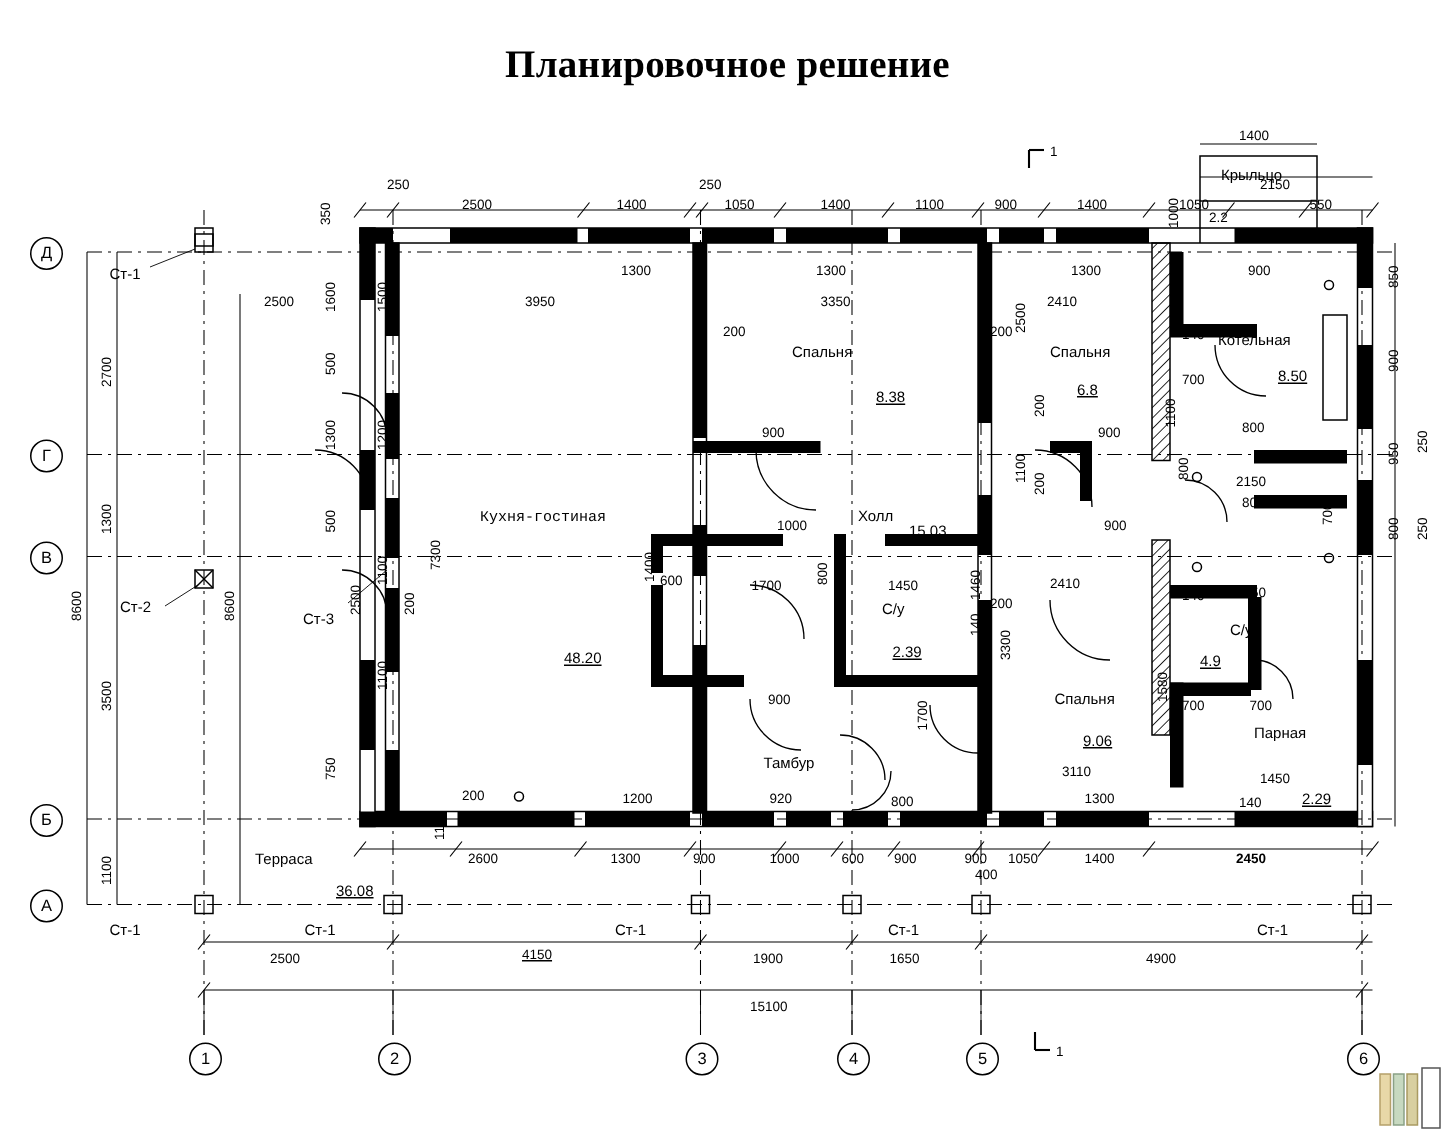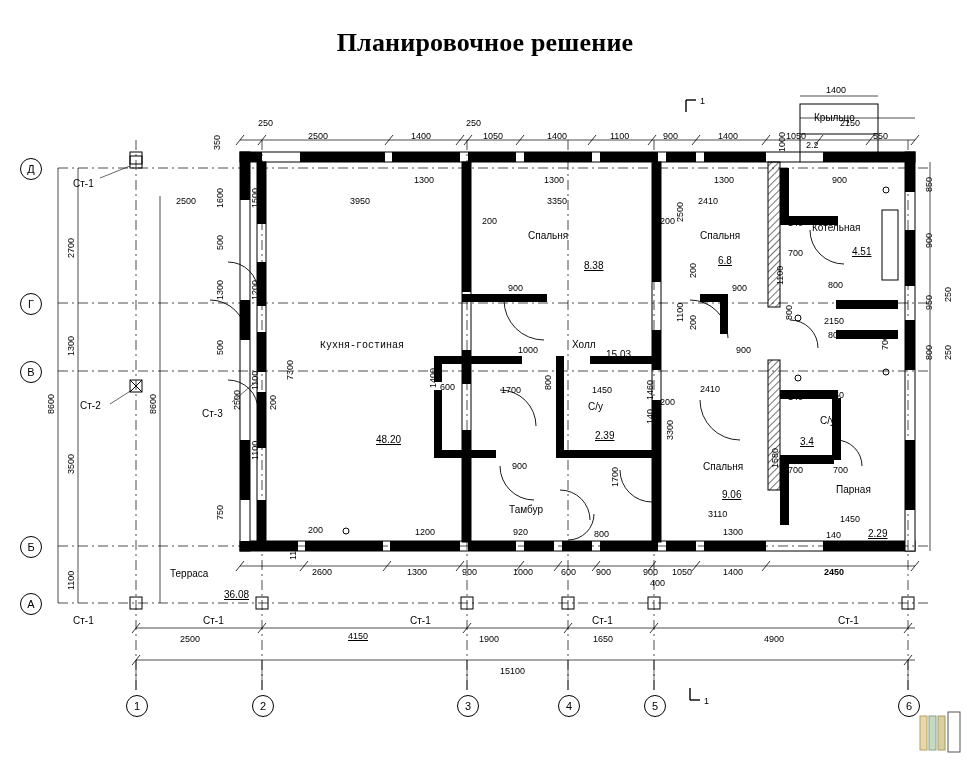--- a/index.html
+++ b/index.html
@@ -329,33 +329,33 @@
   <div class="lbl" style="left:700px; top:96px;">1</div>
   <div class="lbl" style="left:704px; top:696px;">1</div>
 
   <div class="lbl room" style="left:528px; top:230px;">Спальня</div>
   <div class="lbl area" style="left:584px; top:260px;">8.38</div>
 
   <div class="lbl room" style="left:700px; top:230px;">Спальня</div>
   <div class="lbl area" style="left:718px; top:255px;">6.8</div>
 
   <div class="lbl room" style="left:812px; top:222px;">Котельная</div>
-  <div class="lbl area" style="left:852px; top:246px;">4.51</div>
+  <div class="lbl area" style="left:852px; top:246px;">8.50</div>
 
   <div class="lbl room" style="left:320px; top:340px;font-family:Liberation Mono, monospace;">Кухня-гостиная</div>
   <div class="lbl area" style="left:376px; top:434px;">48.20</div>
 
   <div class="lbl room" style="left:572px; top:339px;">Холл</div>
   <div class="lbl area" style="left:606px; top:349px;">15.03</div>
 
   <div class="lbl room" style="left:588px; top:401px;">С/у</div>
   <div class="lbl area" style="left:595px; top:430px;text-align:right;">2.39</div>
 
   <div class="lbl room" style="left:820px; top:415px;">С/у</div>
-  <div class="lbl area" style="left:800px; top:436px;">3.4</div>
+  <div class="lbl area" style="left:800px; top:436px;">4.9</div>
 
   <div class="lbl room" style="left:703px; top:461px;">Спальня</div>
   <div class="lbl area" style="left:722px; top:489px;">9.06</div>
 
   <div class="lbl room" style="left:836px; top:484px;">Парная</div>
   <div class="lbl area" style="left:868px; top:528px;">2.29</div>
 
   <div class="lbl room" style="left:509px; top:504px;">Тамбур</div>
 
   <div class="lbl room" style="left:170px; top:568px;">Терраса</div>
@@ -420,21 +420,21 @@
   <div class="lbl dim" style="left:513px; top:567px;">1000</div>
   <div class="lbl dim" style="left:561px; top:567px;">600</div>
   <div class="lbl dim" style="left:596px; top:567px;">900</div>
   <div class="lbl dim" style="left:643px; top:567px;">900</div>
   <div class="lbl dim" style="left:672px; top:567px;">1050</div>
   <div class="lbl dim" style="left:723px; top:567px;">1400</div>
   <div class="lbl dim" style="left:824px; top:567px;font-weight:bold;">2450</div>
 
   <div class="lbl dim" style="left:180px; top:634px;">2500</div>
   <div class="lbl dim" style="left:348px; top:631px;text-decoration:underline;">4150</div>
-  <div class="lbl dim" style="left:479px; top:634px;">1900</div>
+  <div class="lbl dim" style="left:502px; top:634px;">1900</div>
   <div class="lbl dim" style="left:593px; top:634px;">1650</div>
   <div class="lbl dim" style="left:764px; top:634px;">4900</div>
 
   <div class="lbl dim" style="left:500px; top:666px;">15100</div>
 
   <div class="lbl dim rot90" style="left:212px; top:150px;">350</div>
   <div class="lbl dim rot90" style="left:215px; top:208px;">1600</div>
   <div class="lbl dim rot90" style="left:250px; top:208px;">1500</div>
   <div class="lbl dim rot90" style="left:215px; top:250px;">500</div>
   <div class="lbl dim rot90" style="left:215px; top:300px;">1300</div>

